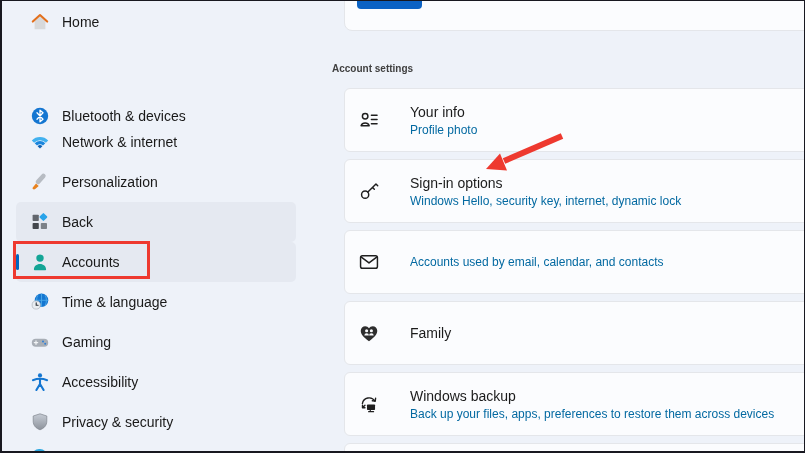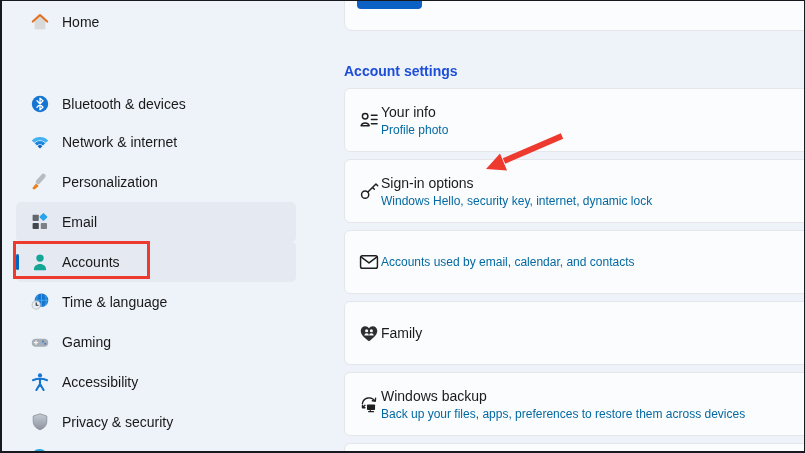--- a/index.html
+++ b/index.html
@@ -40,55 +40,55 @@
   .anno-arrow { position:absolute; inset:0; z-index:10; pointer-events:none; }
   
   .main { position:absolute; left:0; top:0; width:805px; height:453px; }
   .card {
     position:absolute; left:344px; width:520px; height:64px;
     background:#fbfcfe; border:1px solid #e4e6ea; border-radius:6px;
     display:flex; align-items:center; cursor:pointer;
   }
   .card .cic { width:22px; height:22px; margin-left:13px; flex:0 0 22px; }
   .card .cic svg { width:22px; height:22px; display:block; }
-  .card .txt { margin-left:1px; }
+  .card .txt { margin-left:30px; }
   .card .t { font-size:14px; color:#1b1b1b; line-height:19px; white-space:nowrap; }
   .card .s { font-size:12px; color:#0369a1; line-height:16px; white-space:nowrap; }
   .top-card {
     position:absolute; left:344px; top:-10px; width:520px; height:41px;
     background:#fbfcfe; border:1px solid #e4e6ea; border-radius:8px;
   }
   .top-btn {
     position:absolute; left:12px; top:4px; width:65px; height:14px;
     background:#0b62c4; border:none; border-radius:4px; cursor:pointer;
   }
   .section-title {
-    position:absolute; left:344px; top:63px;
-    font-size:14px; font-weight:bold; color:#1d4ed8;
+    position:absolute; left:332px; top:63px;
+    font-size:10px; font-weight:bold; color:#404040;
   }
 </style>
 </head>
 <body>
 
 <div id="window">
 
   <nav class="sidebar">
 
     <div class="nav-item" style="top:2px">
       <span class="ic">
         <svg viewBox="0 0 20 20">
             <path d="M4.6 9.2 v8 h10.8 v-8 L10 4.4 Z" fill="#d7d9db"></path>
             <path d="M2.8 9.6 L10 3 l7.2 6.6" fill="none" stroke="#e2701d" stroke-width="2.1" stroke-linecap="round" stroke-linejoin="round"></path>
           </svg>
       </span>
       <span class="lbl">Home</span>
     </div>
 
 
-    <div class="nav-item" style="top:84px">
+    <div class="nav-item" style="top:96px">
       <span class="ic">
         <svg viewBox="0 0 20 20">
             <circle cx="10" cy="10" r="8.2" fill="#1476d1"></circle>
             <path d="M7 6.8 l6 6.4 -3 2.6 V4.2 l3 2.6 -6 6.4" fill="none" stroke="#fff" stroke-width="1.3" stroke-linejoin="round" stroke-linecap="round"></path>
           </svg>
       </span>
       <span class="lbl">Bluetooth &amp; devices</span>
     </div>
 
     <div class="nav-item" style="top:162px">
@@ -114,21 +114,21 @@
 
     <div class="nav-item hover" style="top:202px">
       <span class="ic">
         <svg viewBox="0 0 20 20">
             <rect x="2.6" y="2.8" width="6.2" height="6.2" rx=".8" fill="#62666d"></rect>
             <rect x="2.6" y="10.9" width="6.2" height="6.2" rx=".8" fill="#43474d"></rect>
             <rect x="10.8" y="10.9" width="6.2" height="6.2" rx=".8" fill="#7c8188"></rect>
             <rect x="10.4" y="2" width="6" height="6" rx=".9" fill="#29a3e9" transform="rotate(45 13.4 5)"></rect>
           </svg>
       </span>
-      <span class="lbl">Email</span>
+      <span class="lbl">Back</span>
     </div>
 
     <div class="nav-item selected" style="top:242px">
       <span class="sel-pill"></span>
       <span class="ic">
         <svg viewBox="0 0 20 20">
             <circle cx="10" cy="6.1" r="3.7" fill="#14a596"></circle>
             <path d="M3.9 17.6 c0-3.5 2.7-5.7 6.1-5.7 s6.1 2.2 6.1 5.7 c0 .4 -.3 .6 -.7 .6 H4.6 c-.4 0 -.7 -.2 -.7 -.6 Z" fill="#14a596"></path>
           </svg>
       </span>

